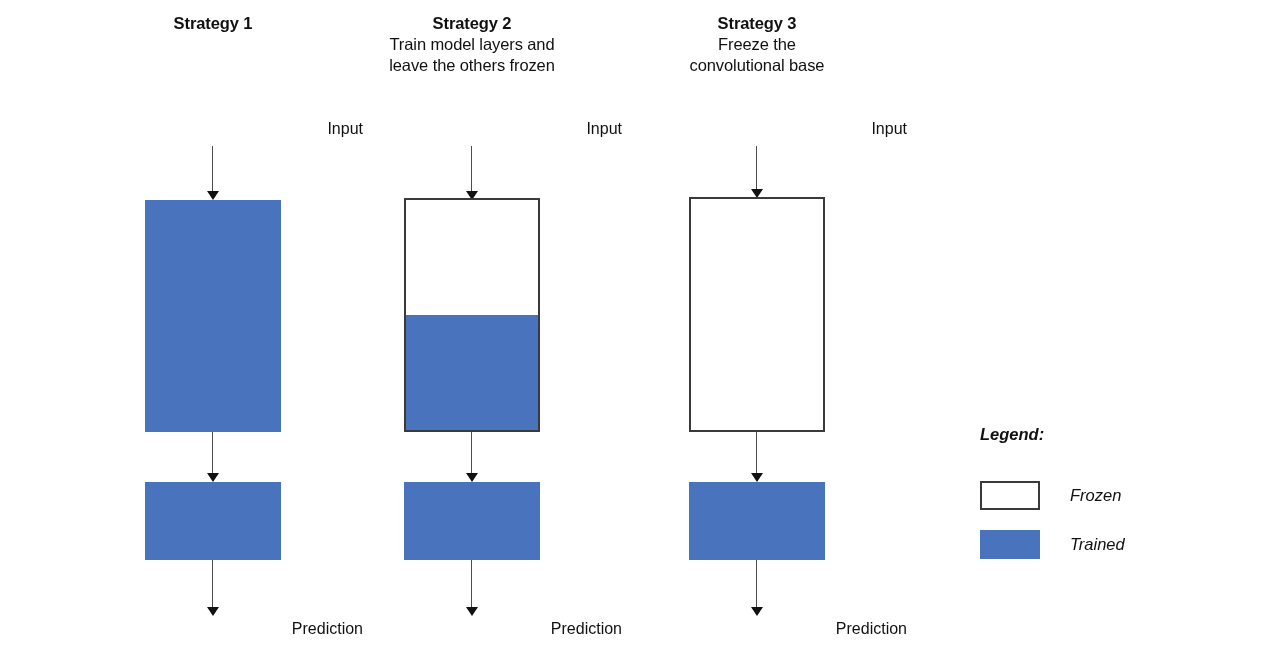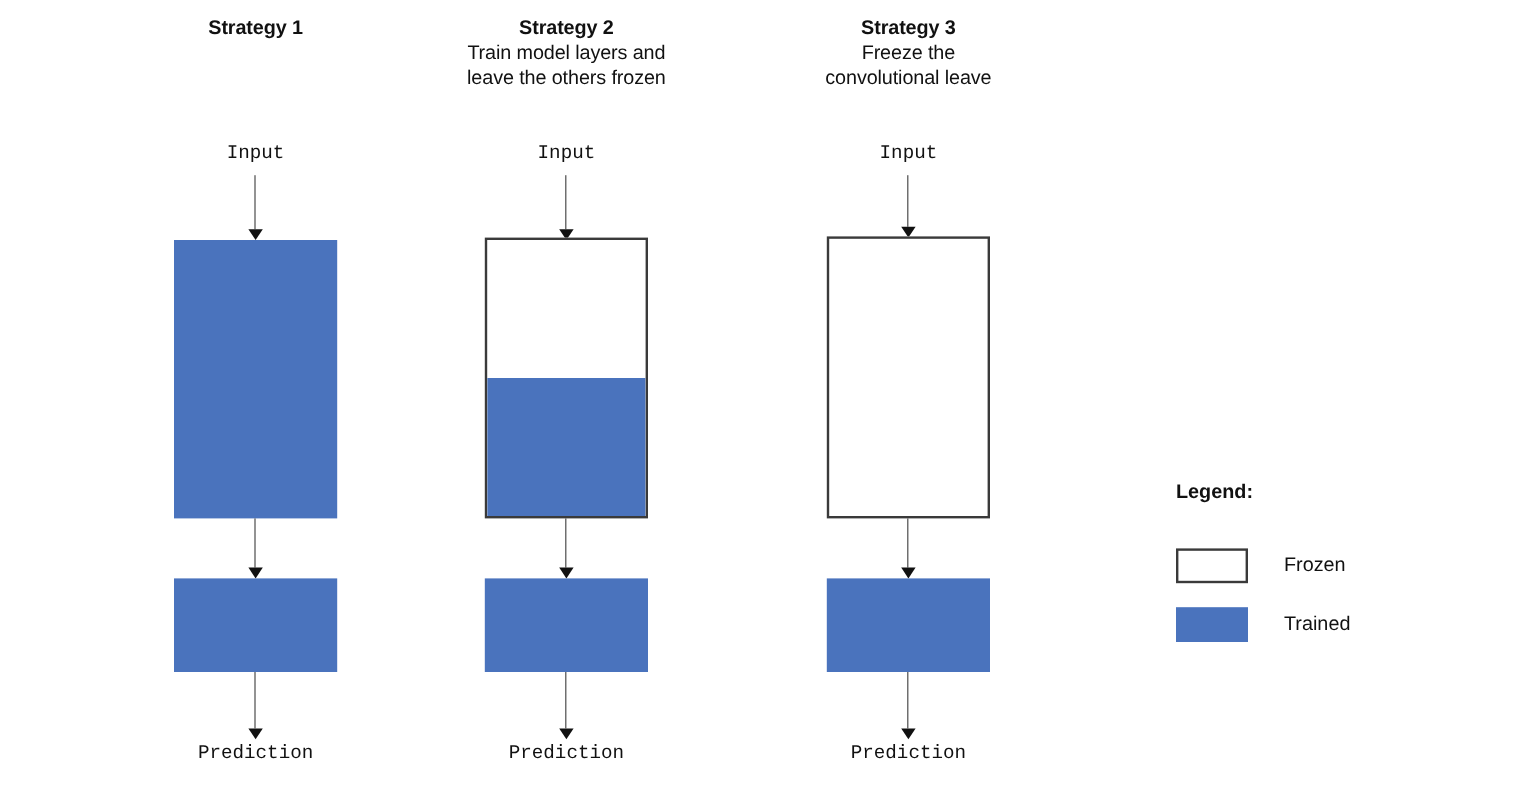--- a/index.html
+++ b/index.html
@@ -48,25 +48,24 @@
     font-weight: normal;
     color: #111111;
     line-height: 21px;
     letter-spacing: -0.1px;
     white-space: pre-line;
   }
   .io-label {
     position: absolute;
     left: 0;
     width: 300px;
-    text-align: center;
+    text-align: right;
     font-size: 16px;
     color: #111111;
     line-height: 19px;
-    font-family: Liberation Mono, monospace;
   }
 
   
   .arrow {
     position: absolute;
     width: 14px;
     margin-left: -7px;
   }
   .arrow .shaft {
     position: absolute;
@@ -219,21 +218,21 @@
     </div>
 
     <div class="io-label" style="top:619px;">Prediction</div>
   </div>
 
   <div class="col" style="left:607px;">
 
     <div class="col-title" style="top:13px;">Strategy 3</div>
 
     <div class="col-sub" style="top:34px;">Freeze the
-convolutional leave</div>
+convolutional base</div>
 
     <div class="io-label" style="top:119px;">Input</div>
 
     <div class="arrow" style="left:150px; top:146px; height:52px;">
       <div class="shaft" style="height:43px;"></div>
       <div class="head" style="top:43px;"></div>
     </div>
 
     <div class="block frozen" style="left: 82px; top: 197px; width: 136px; height: 235px; background: rgb(255, 255, 255); border-color: rgb(58, 58, 58);"></div>
 
@@ -245,21 +244,21 @@
     <div class="block trained" style="left: 82px; top: 482px; width: 136px; height: 78px; background: rgb(74, 115, 189);"></div>
 
     <div class="arrow" style="left:150px; top:560px; height:56px;">
       <div class="shaft" style="height:47px;"></div>
       <div class="head" style="top:47px;"></div>
     </div>
 
     <div class="io-label" style="top:619px;">Prediction</div>
   </div>
 
-  <div id="legend" style="left:980px; top:400px; width:240px; height:140px;">
+  <div id="legend" style="left:980px; top:424px; width:240px; height:140px;font-style:italic;">
 
     <div class="legend-title" style="left:0; top:0;">Legend:</div>
 
     <div class="legend-row" style="top:106px; width:240px;">
       <div class="legend-swatch sw-trained" style="background: rgb(74, 115, 189);"></div>
       <div class="legend-label">Trained</div>
     </div>
 
     <div class="legend-row" style="top:57px; width:240px;">
       <div class="legend-swatch sw-frozen" style="background: rgb(255, 255, 255); border-color: rgb(58, 58, 58);"></div>

